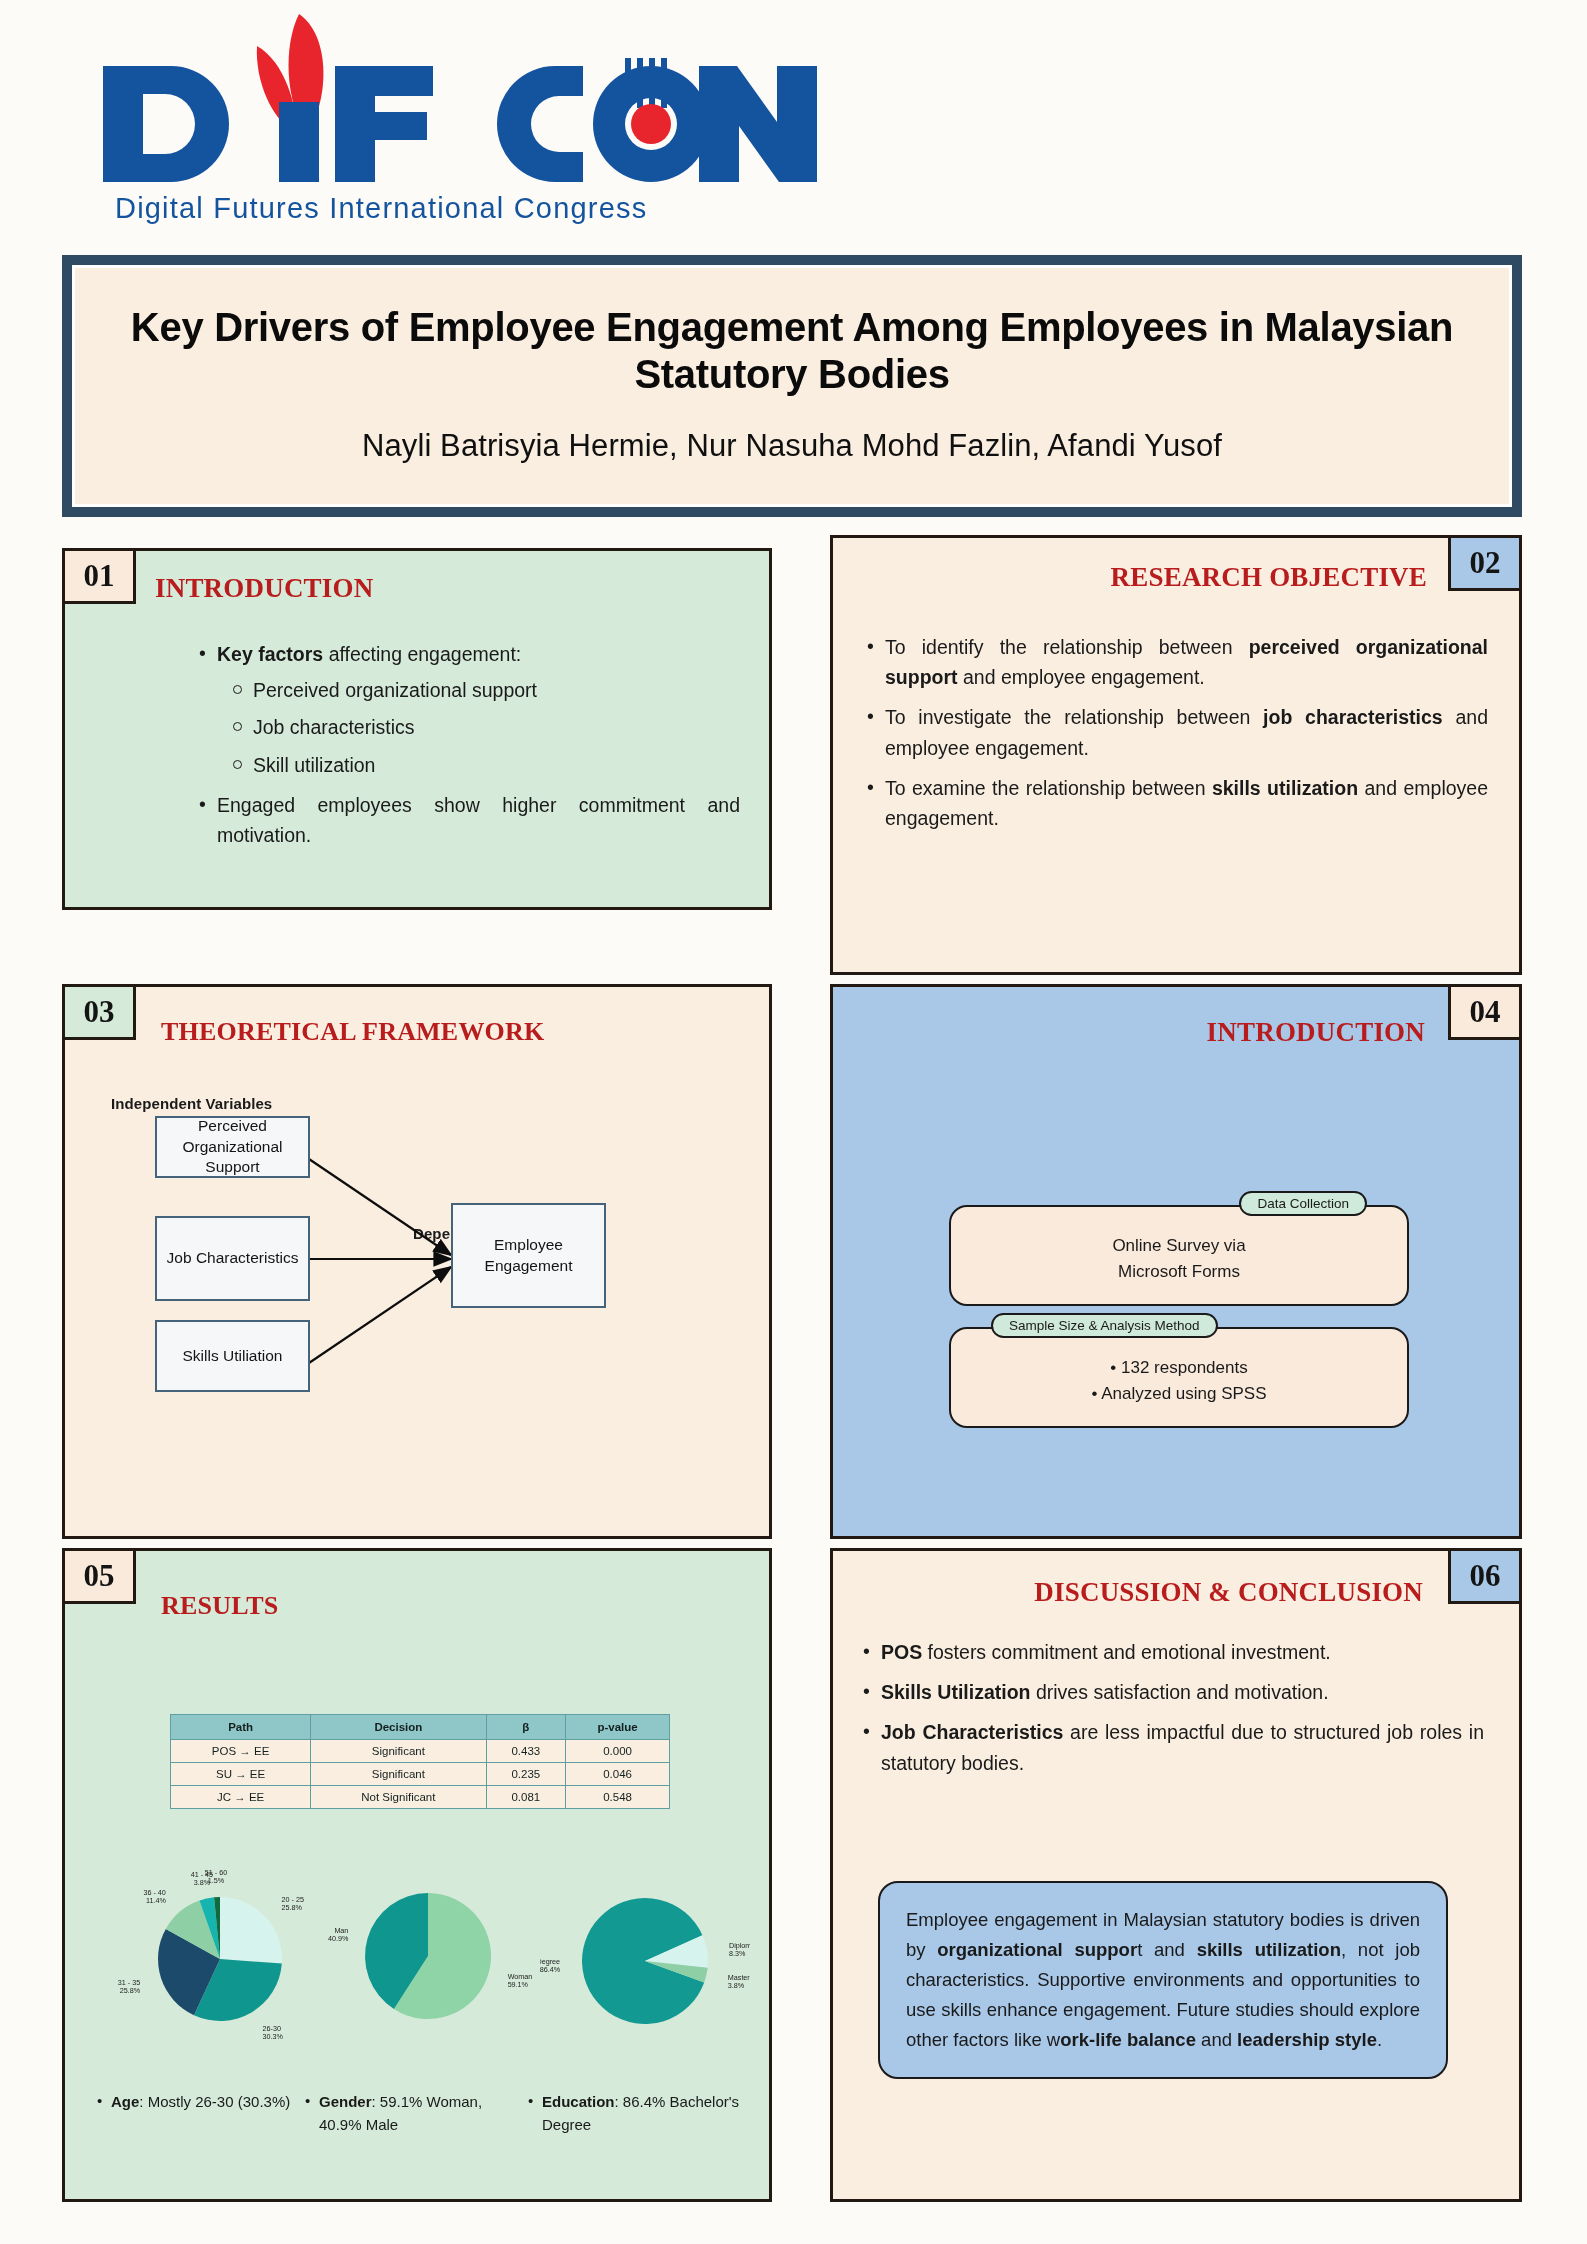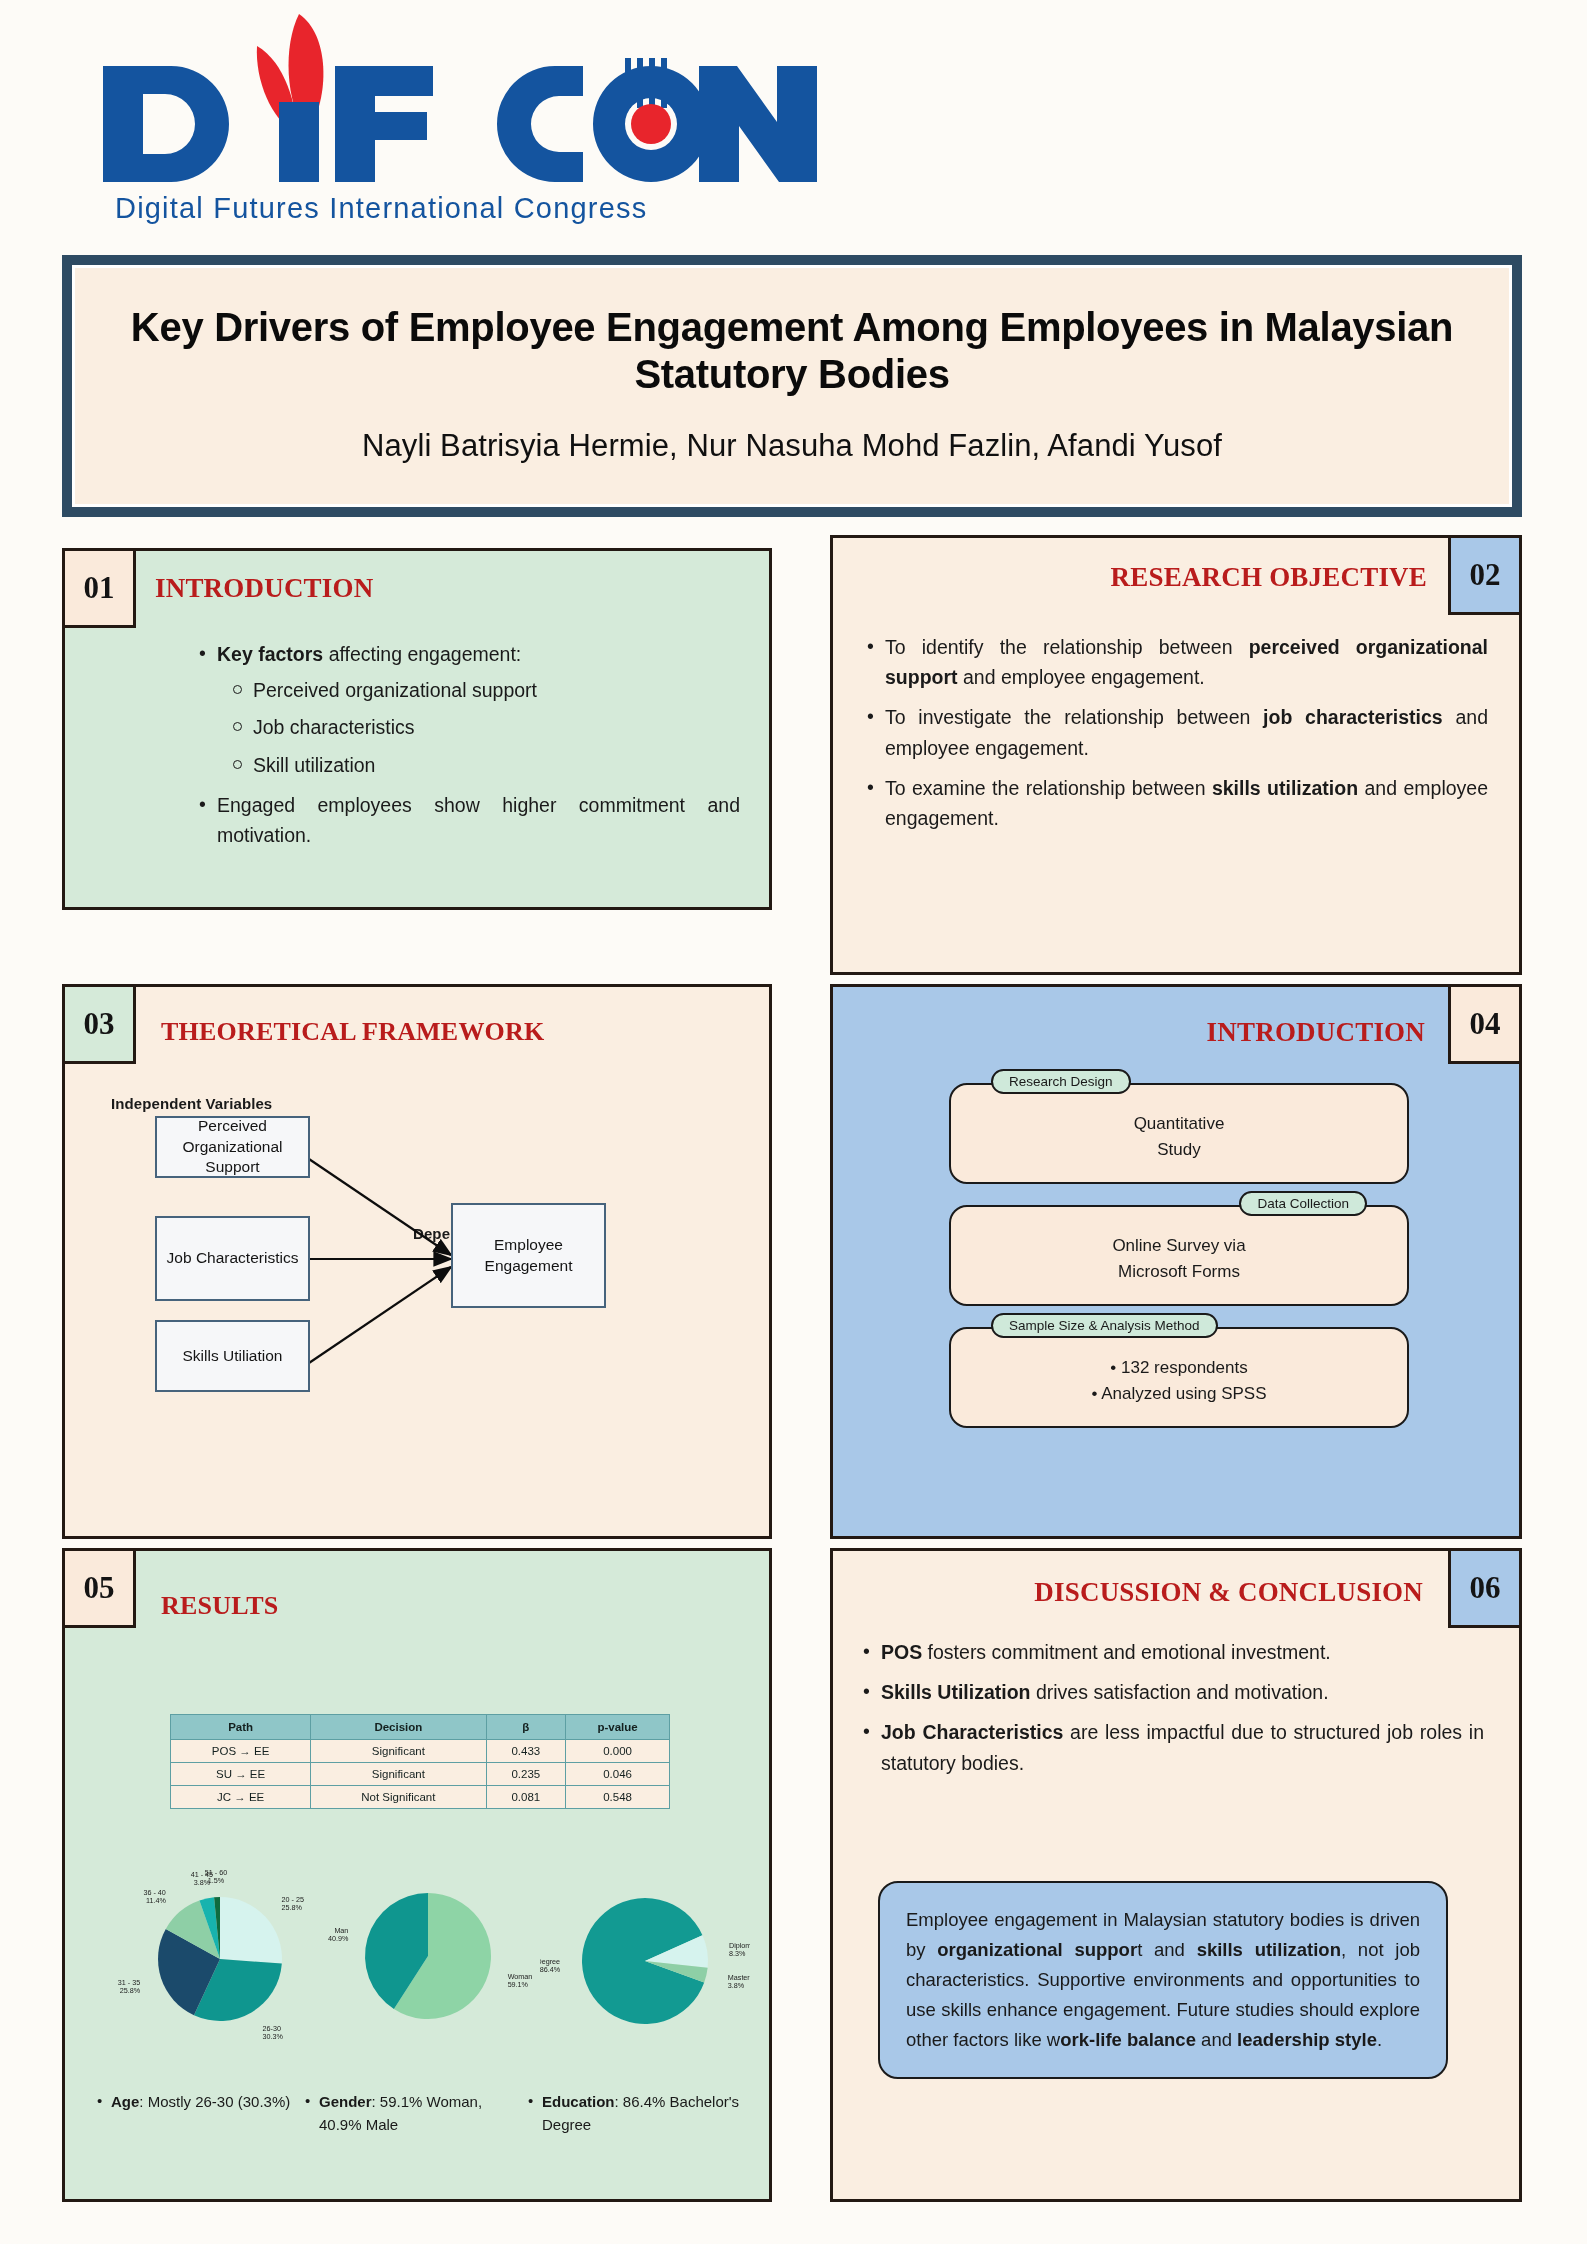--- a/index.html
+++ b/index.html
@@ -34,21 +34,21 @@
   }
   .poster-authors {
     font-size: 31px; font-weight: 400; text-align: center; color: #101010;
     margin-top: 30px; letter-spacing: .1px;
   }
 
   
   .sec { position: absolute; border: 3px solid #231913; }
 
   .badge {
-    position: absolute; width: 74px; height: 80px;
+    position: absolute; width: 74px; height: 56px;
     border: 3px solid #231913;
     display: flex; align-items: center; justify-content: center;
     font-family: "Liberation Serif", serif; font-weight: 700; font-size: 31px;
     z-index: 5; color: #141414;
   }
   .badge.cream { background: #faeadb; }
   .badge.green { background: #d5ead9; }
   .badge.blue  { background: #a9c8e8; }
 
   .sec-head {
@@ -252,27 +252,20 @@
     <div class="fw-box" style="left:90px; top:143px; width:155px; height:85px;">Job Characteristics</div>
     <div class="fw-box" style="left:90px; top:247px; width:155px; height:72px;">Skills Utiliation</div>
     <div class="fw-box" style="left:386px; top:130px; width:155px; height:105px;">Employee Engagement</div>
   </div>
 </div>
 
 <div class="sec" id="sec-meth">
   <div class="badge cream">04</div>
   <div class="sec-head">INTRODUCTION</div>
 
-  <div class="meth-group" style="left:116px; top:96px;">
-    <div class="meth-tag" style="left:42px;">Research Design</div>
-    <div class="meth-card">
-      <div>Quantitative</div>
-      <div>Study</div>
-    </div>
-  </div>
 
   <div class="meth-group" style="left:116px; top:218px;">
     <div class="meth-tag" style="right:42px;">Data Collection</div>
     <div class="meth-card">
       <div>Online Survey via</div>
       <div>Microsoft Forms</div>
     </div>
   </div>
 
   <div class="meth-group" style="left:116px; top:340px;">

